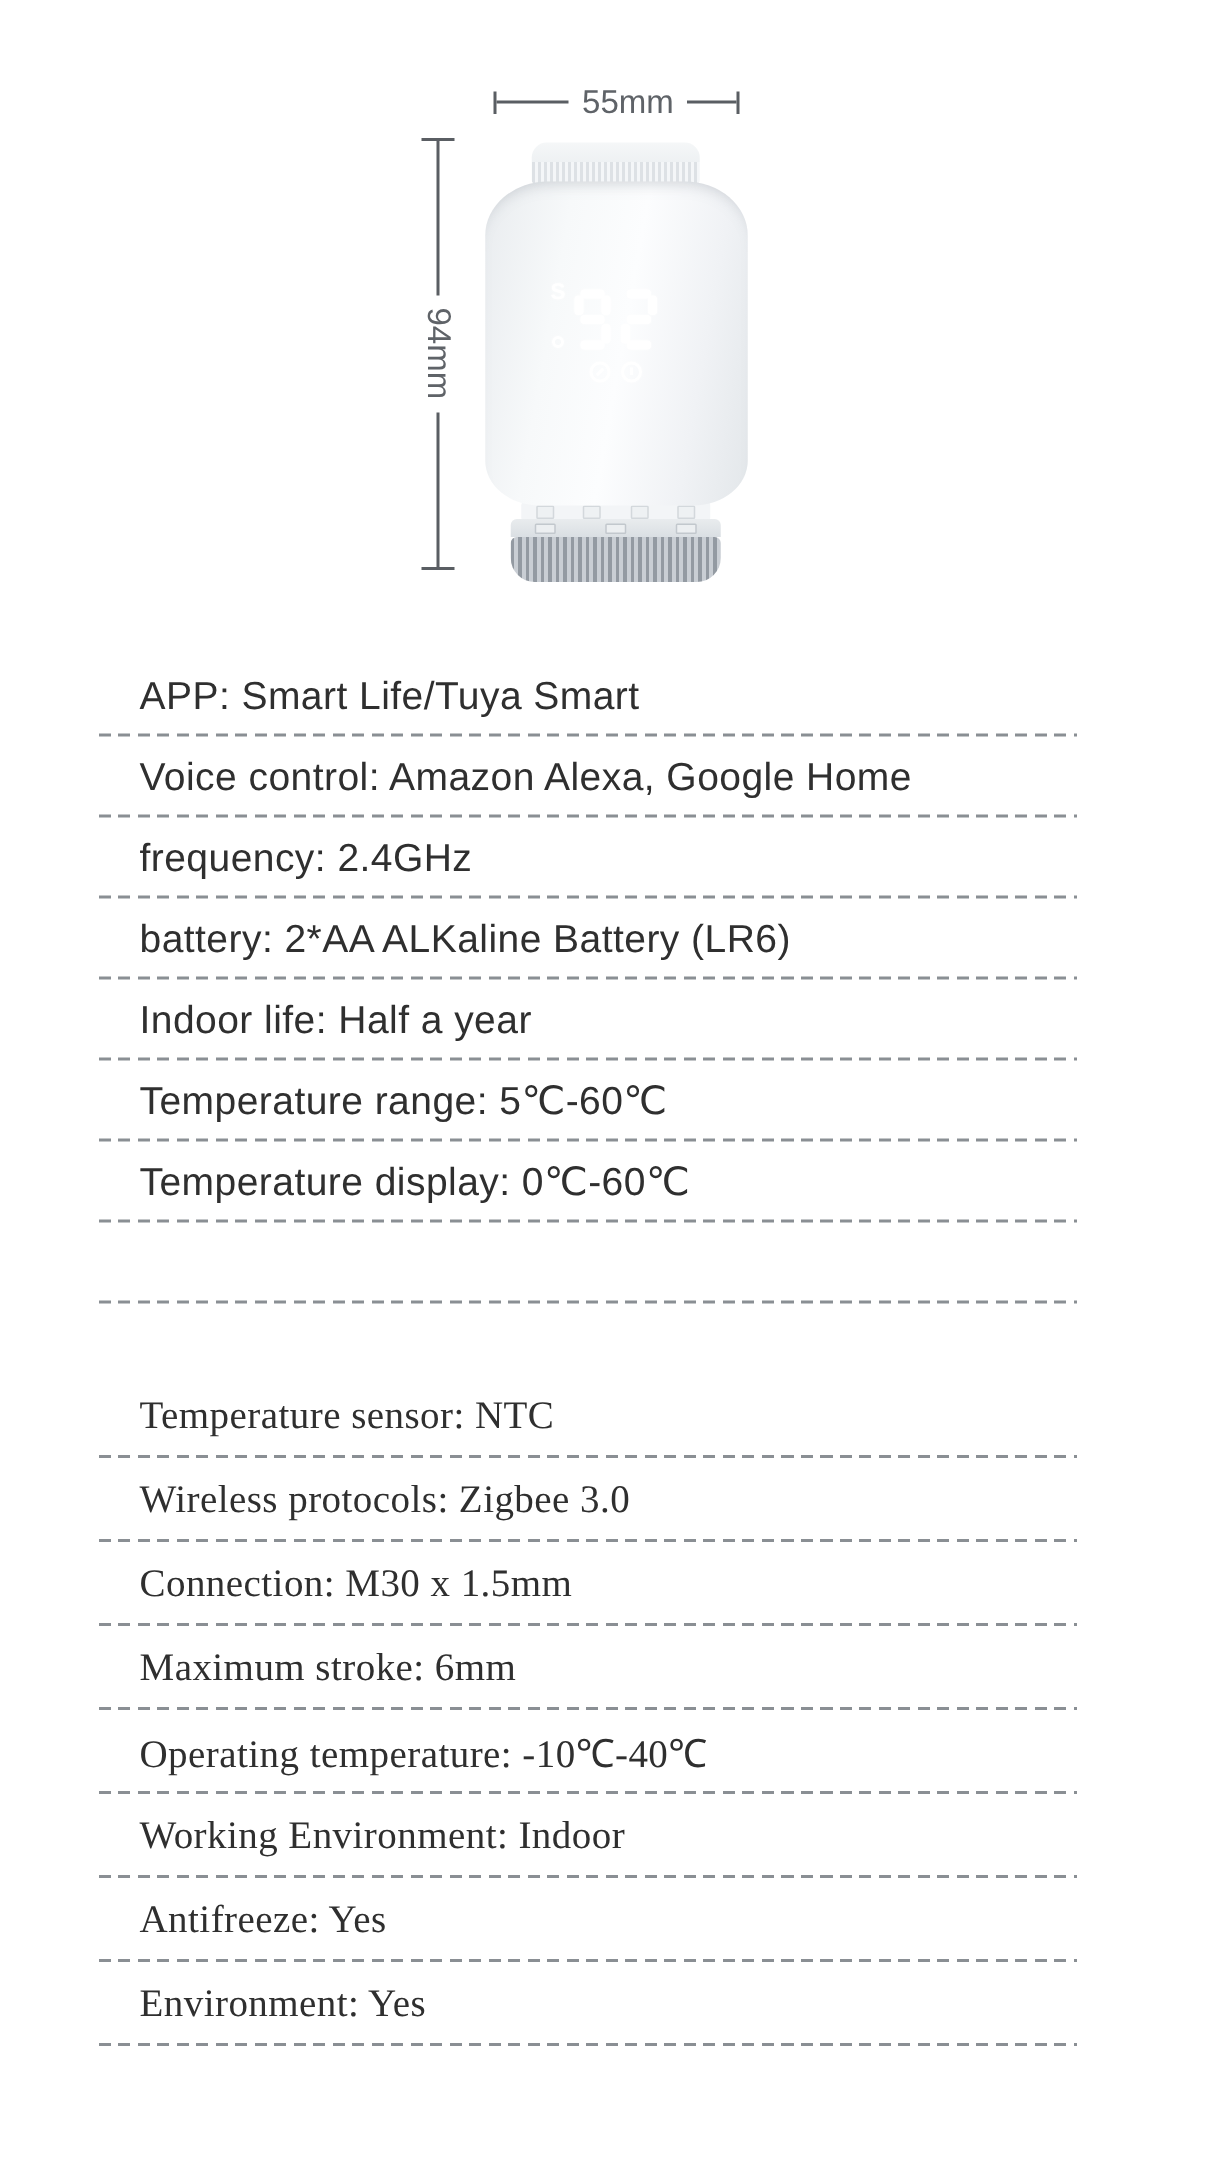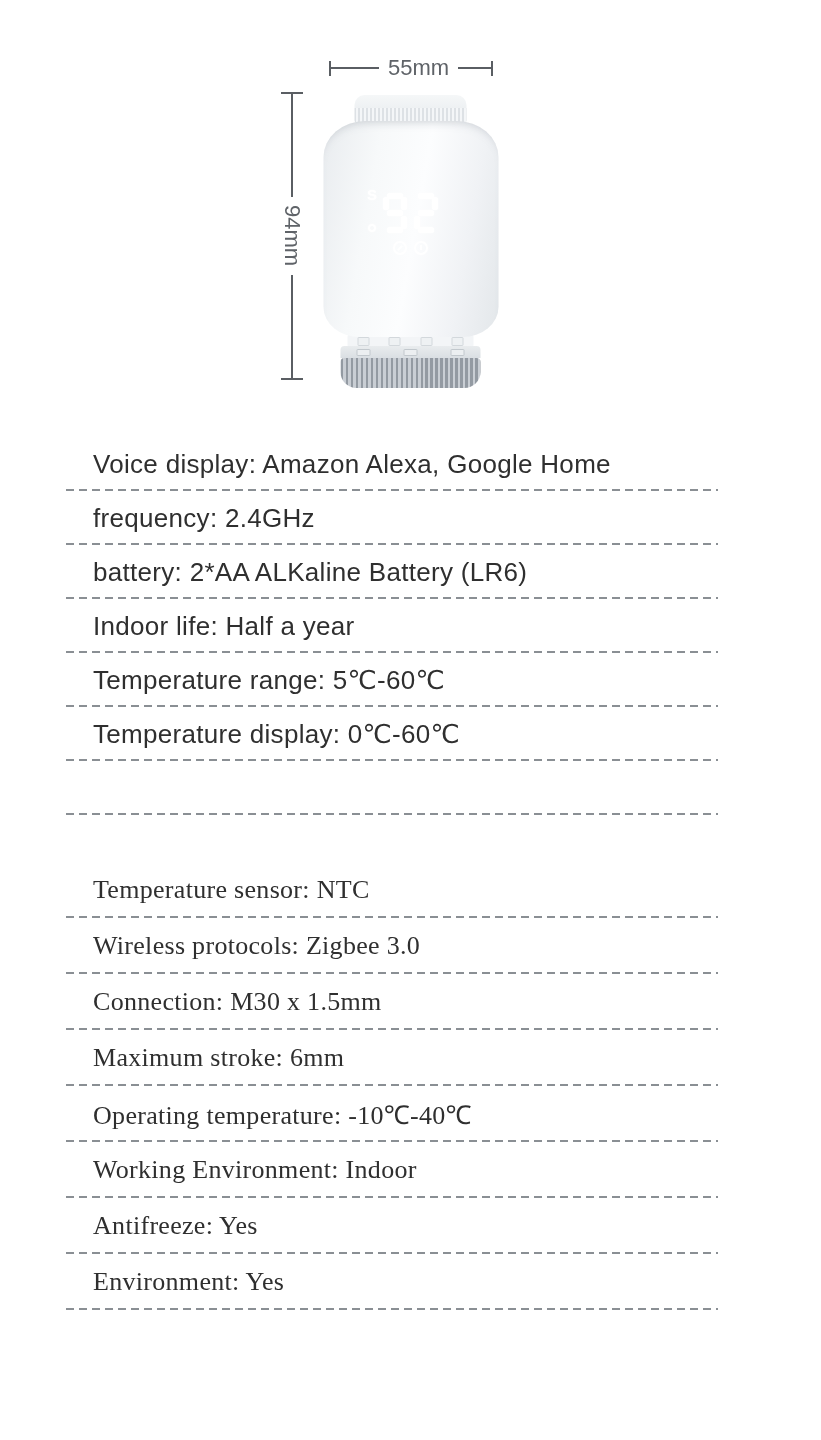--- a/index.html
+++ b/index.html
@@ -152,21 +152,25 @@
         </div>
         <div class="collar-knurl"></div>
       </div>
     </div>
   </div>
 
   <div class="specs">
 
     <div class="section-1">
       <div class="spec-row">
-        <div class="spec-text">Voice display: Amazon Alexa, Google Home</div>
+        <div class="spec-text">APP: Smart Life/Tuya Smart</div>
+        <div class="dash"></div>
+      </div>
+      <div class="spec-row">
+        <div class="spec-text">Voice control: Amazon Alexa, Google Home</div>
         <div class="dash"></div>
       </div>
       <div class="spec-row">
         <div class="spec-text">frequency: 2.4GHz</div>
         <div class="dash"></div>
       </div>
       <div class="spec-row">
         <div class="spec-text">battery: 2*AA ALKaline Battery (LR6)</div>
         <div class="dash"></div>
       </div>

